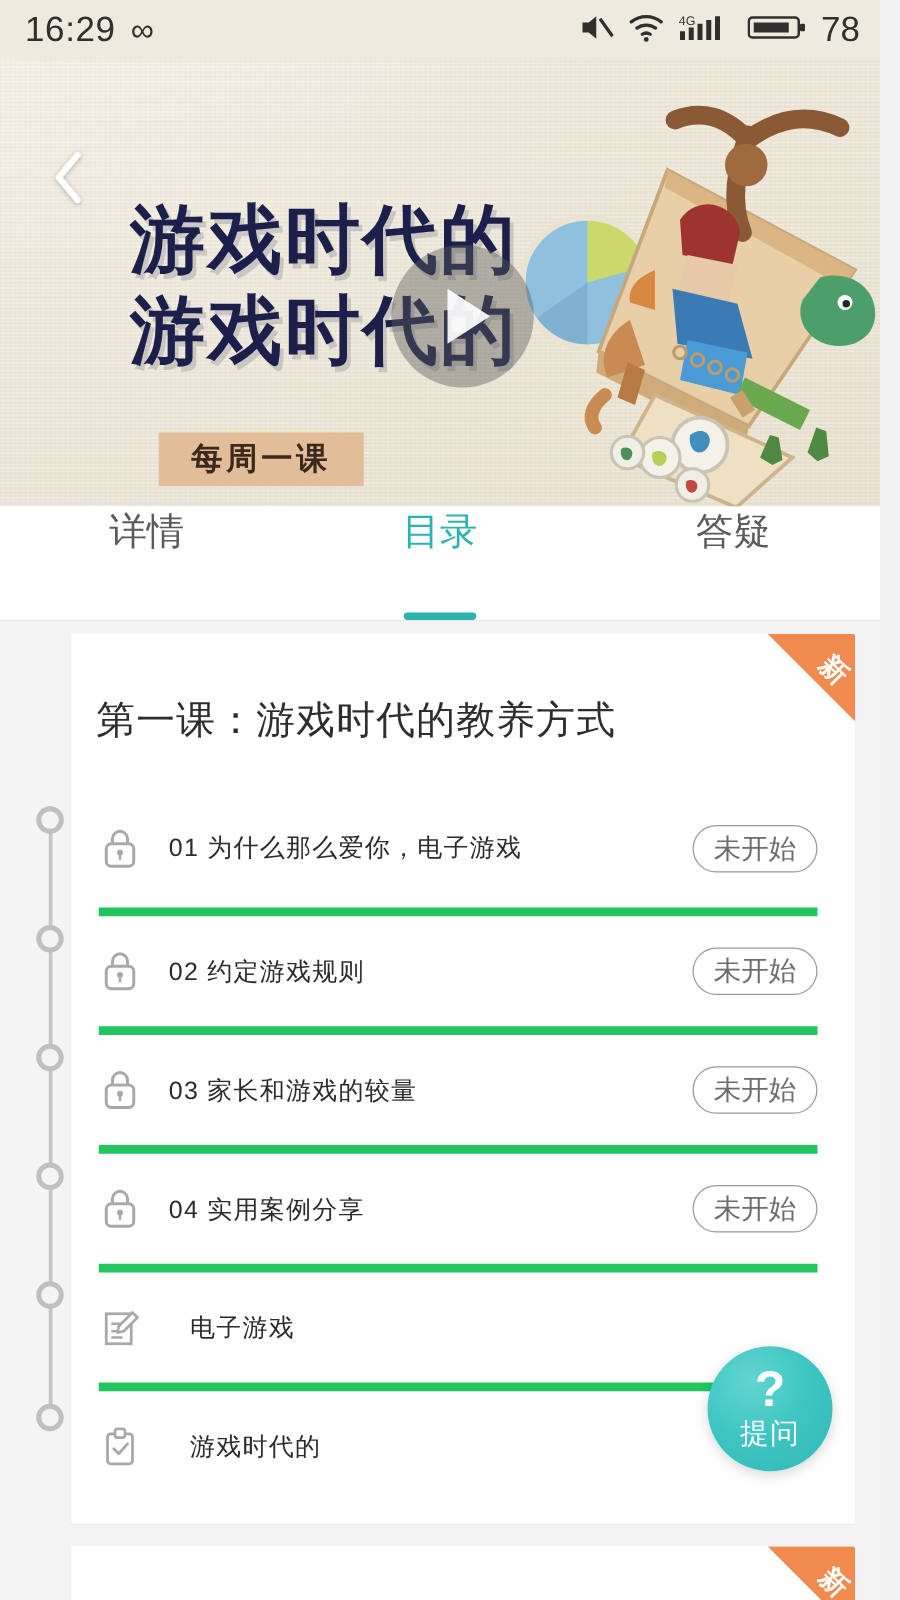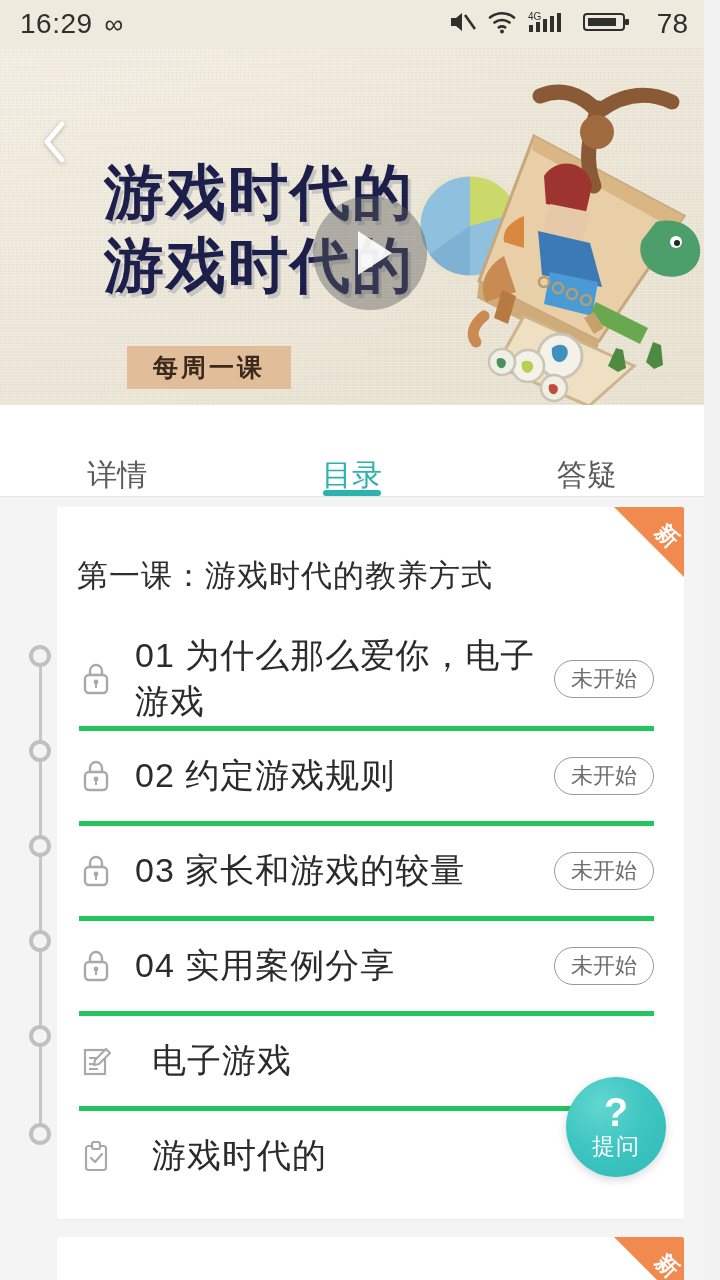--- a/index.html
+++ b/index.html
@@ -15,21 +15,21 @@
     position:relative; height:48px; width:100%;
     background:#efeade;
     display:flex; align-items:center; justify-content:space-between;
     padding:0 16px 0 20px;
     color:#3a3a38;
   }
   .sb-left { display:flex; align-items:center; gap:12px; }
   .sb-time { font-size:28px; letter-spacing:0.5px; color:#2f2f2d; }
   .sb-infinity { font-size:26px; color:#2f2f2d; line-height:1; }
   .sb-right { display:flex; align-items:center; gap:11px; }
-  .sb-battnum { font-size:28px; color:#2f2f2d; margin-left:15px; }
+  .sb-battnum { font-size:28px; color:#2f2f2d; margin-left:0; }
   .ico { display:block;text-align:center; }
 
   
   .hero {
     position:relative; height:357px; width:100%;
     background:
       radial-gradient(circle at 78% 58%, rgba(232,225,206,0.55) 0%, rgba(0,0,0,0) 55%),
       linear-gradient(160deg,#f2ede1 0%,#ece6d8 45%,#e6dfcd 100%);
     overflow:hidden;
     padding-left:24px;
@@ -76,21 +76,21 @@
 
   
   .illus { position:absolute; right:-10px; top:18px; width:330px; height:340px; z-index:3; }
 
   
   .tabs {
     position:relative; height:92px; background:#ffffff;
     display:flex; align-items:stretch; border-bottom:1px solid #e6e6e6;
   }
   .tab {
-    flex:1; display:flex; align-items:flex-end; justify-content:center;
+    flex:1; display:flex; align-items:flex-start; justify-content:center;
     font-size:30px; color:#5b5b5b; cursor:pointer; position:relative;
   }
   .tab.active { color:#2cb3ad; }
   .tab.active::after {
     content:""; position:absolute; bottom:0; left:50%; transform:translateX(-50%);
     width:58px; height:6px; background:#2cb3ad; border-radius:3px;
   }
 
   
   .content { position:relative; height:calc(1280px - 48px - 357px - 92px); background:#f4f4f4; overflow:hidden; }
@@ -114,23 +114,23 @@
 
   .card-title {
     padding:48px 30px 34px 20px; font-size:31px; color:#2e2e2e; letter-spacing:1px;
   }
 
   .lesson-list { padding:0 0 18px 0; }
   .lesson {
     position:relative; display:flex; align-items:center;
     height:95px; margin:0 30px 0 22px; cursor:pointer;
   }
-  .lesson + .lesson { border-top:5px solid #22c55e; }
+  .lesson + .lesson { border-top:7px solid #22c55e; }
   .lesson-icon { width:56px; display:flex; align-items:center; justify-content:flex-start; }
-  .lesson-label { flex:1; font-size:34px; color:#2b2b2b; letter-spacing:1px; }
+  .lesson-label { flex:1; font-size:20px; color:#2b2b2b; letter-spacing:1px; }
   .lesson.plain .lesson-label { padding-left:17px; }
   .status-pill {
     border:1px solid #9a9a9a; border-radius:22px; color:#6d6d6d;
     font-size:22px; padding:7px 16px; line-height:1; white-space:nowrap;
   }
 
   
   .timeline { position:absolute; left:38px; top:148px; width:4px; z-index:3; }
   .tl-line { position:absolute; left:1px; top:0; width:3px; background:#c6c6c6; }
   .tl-dot {

